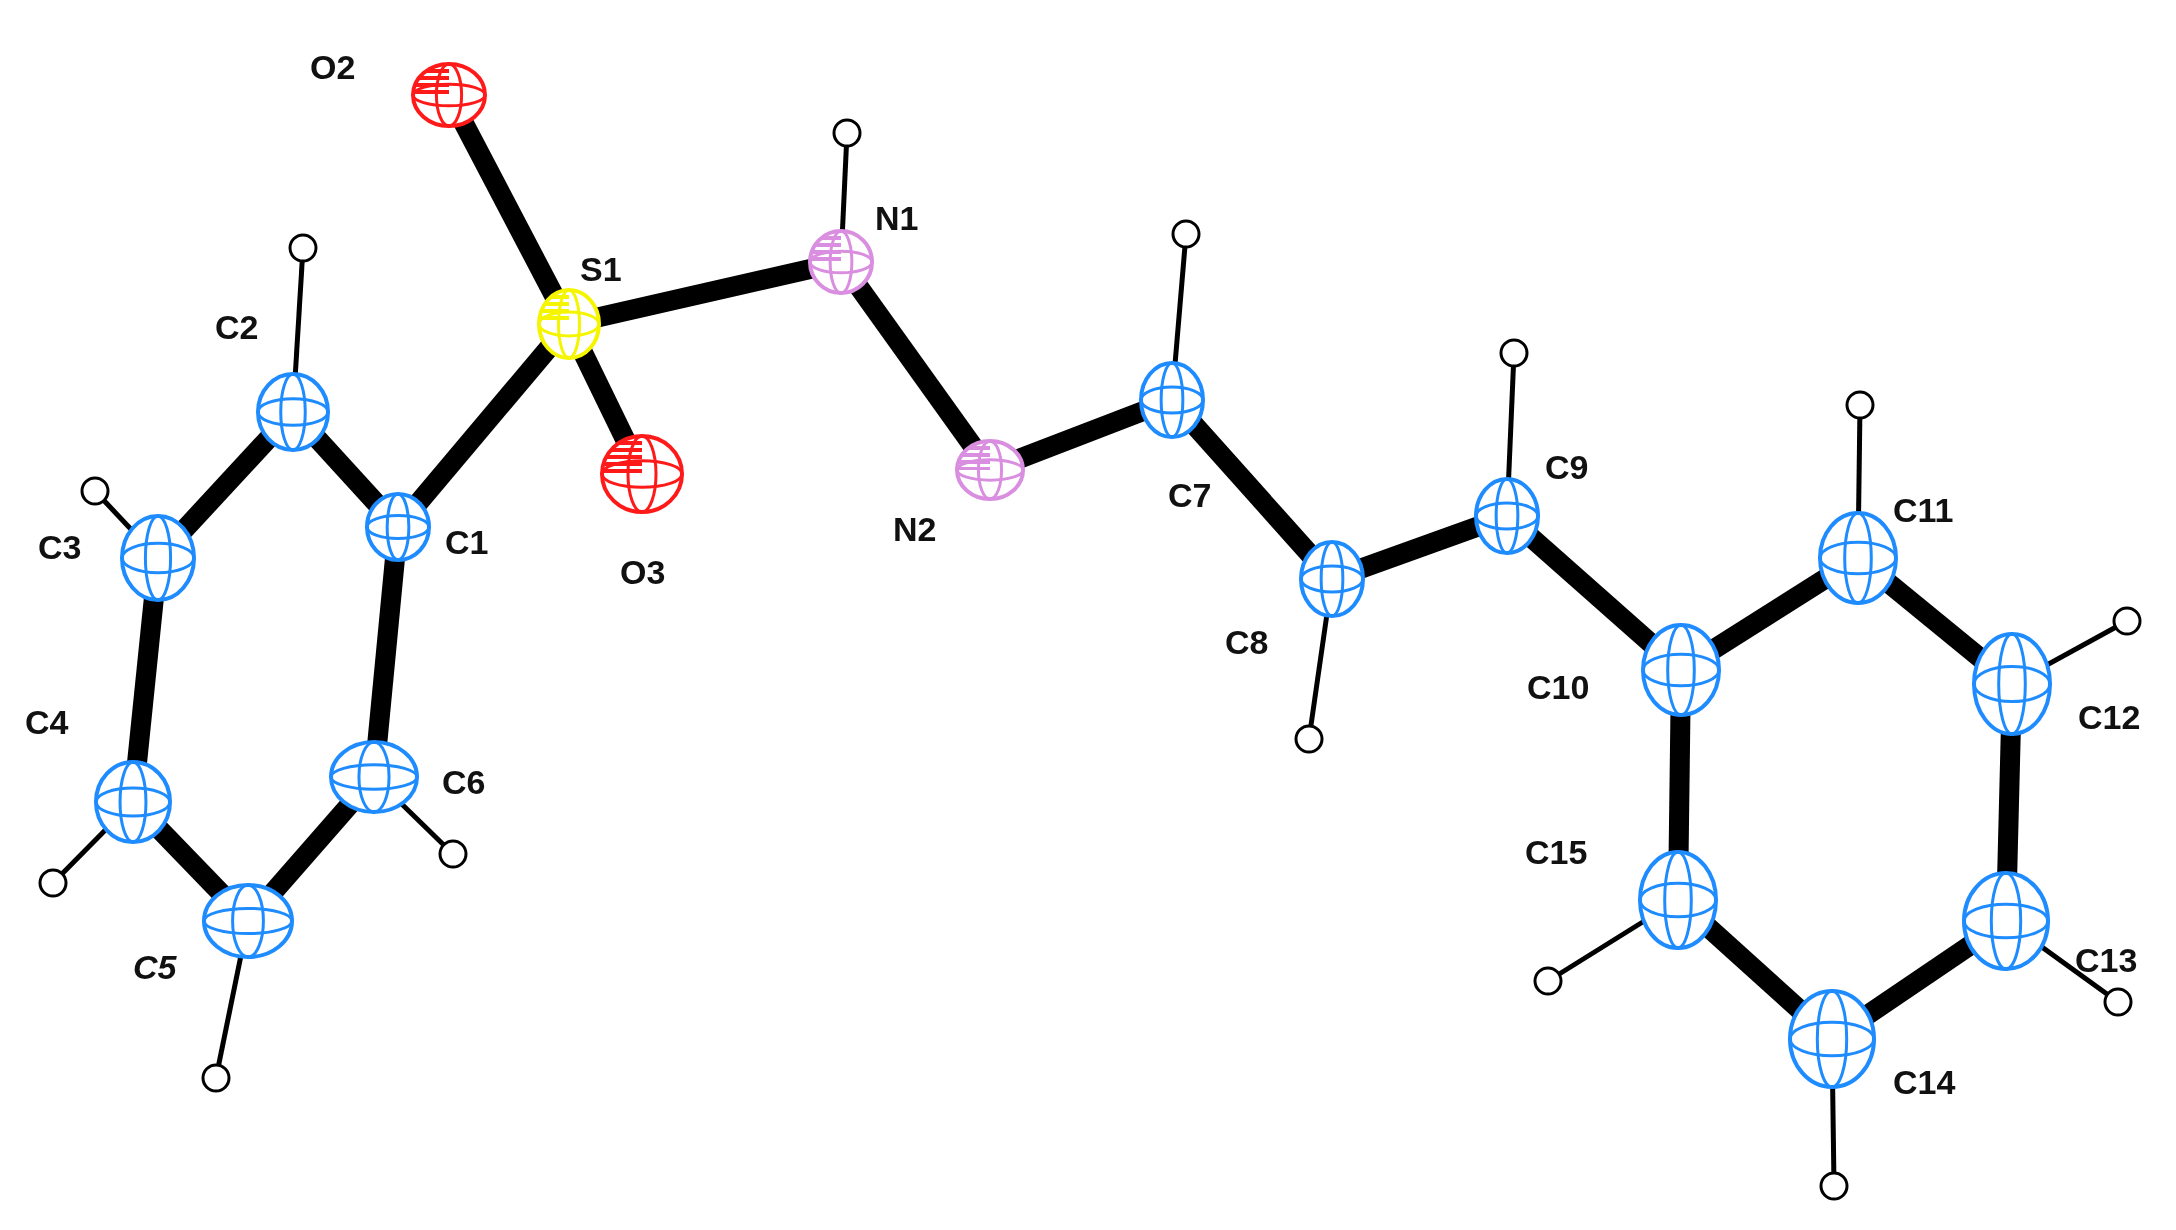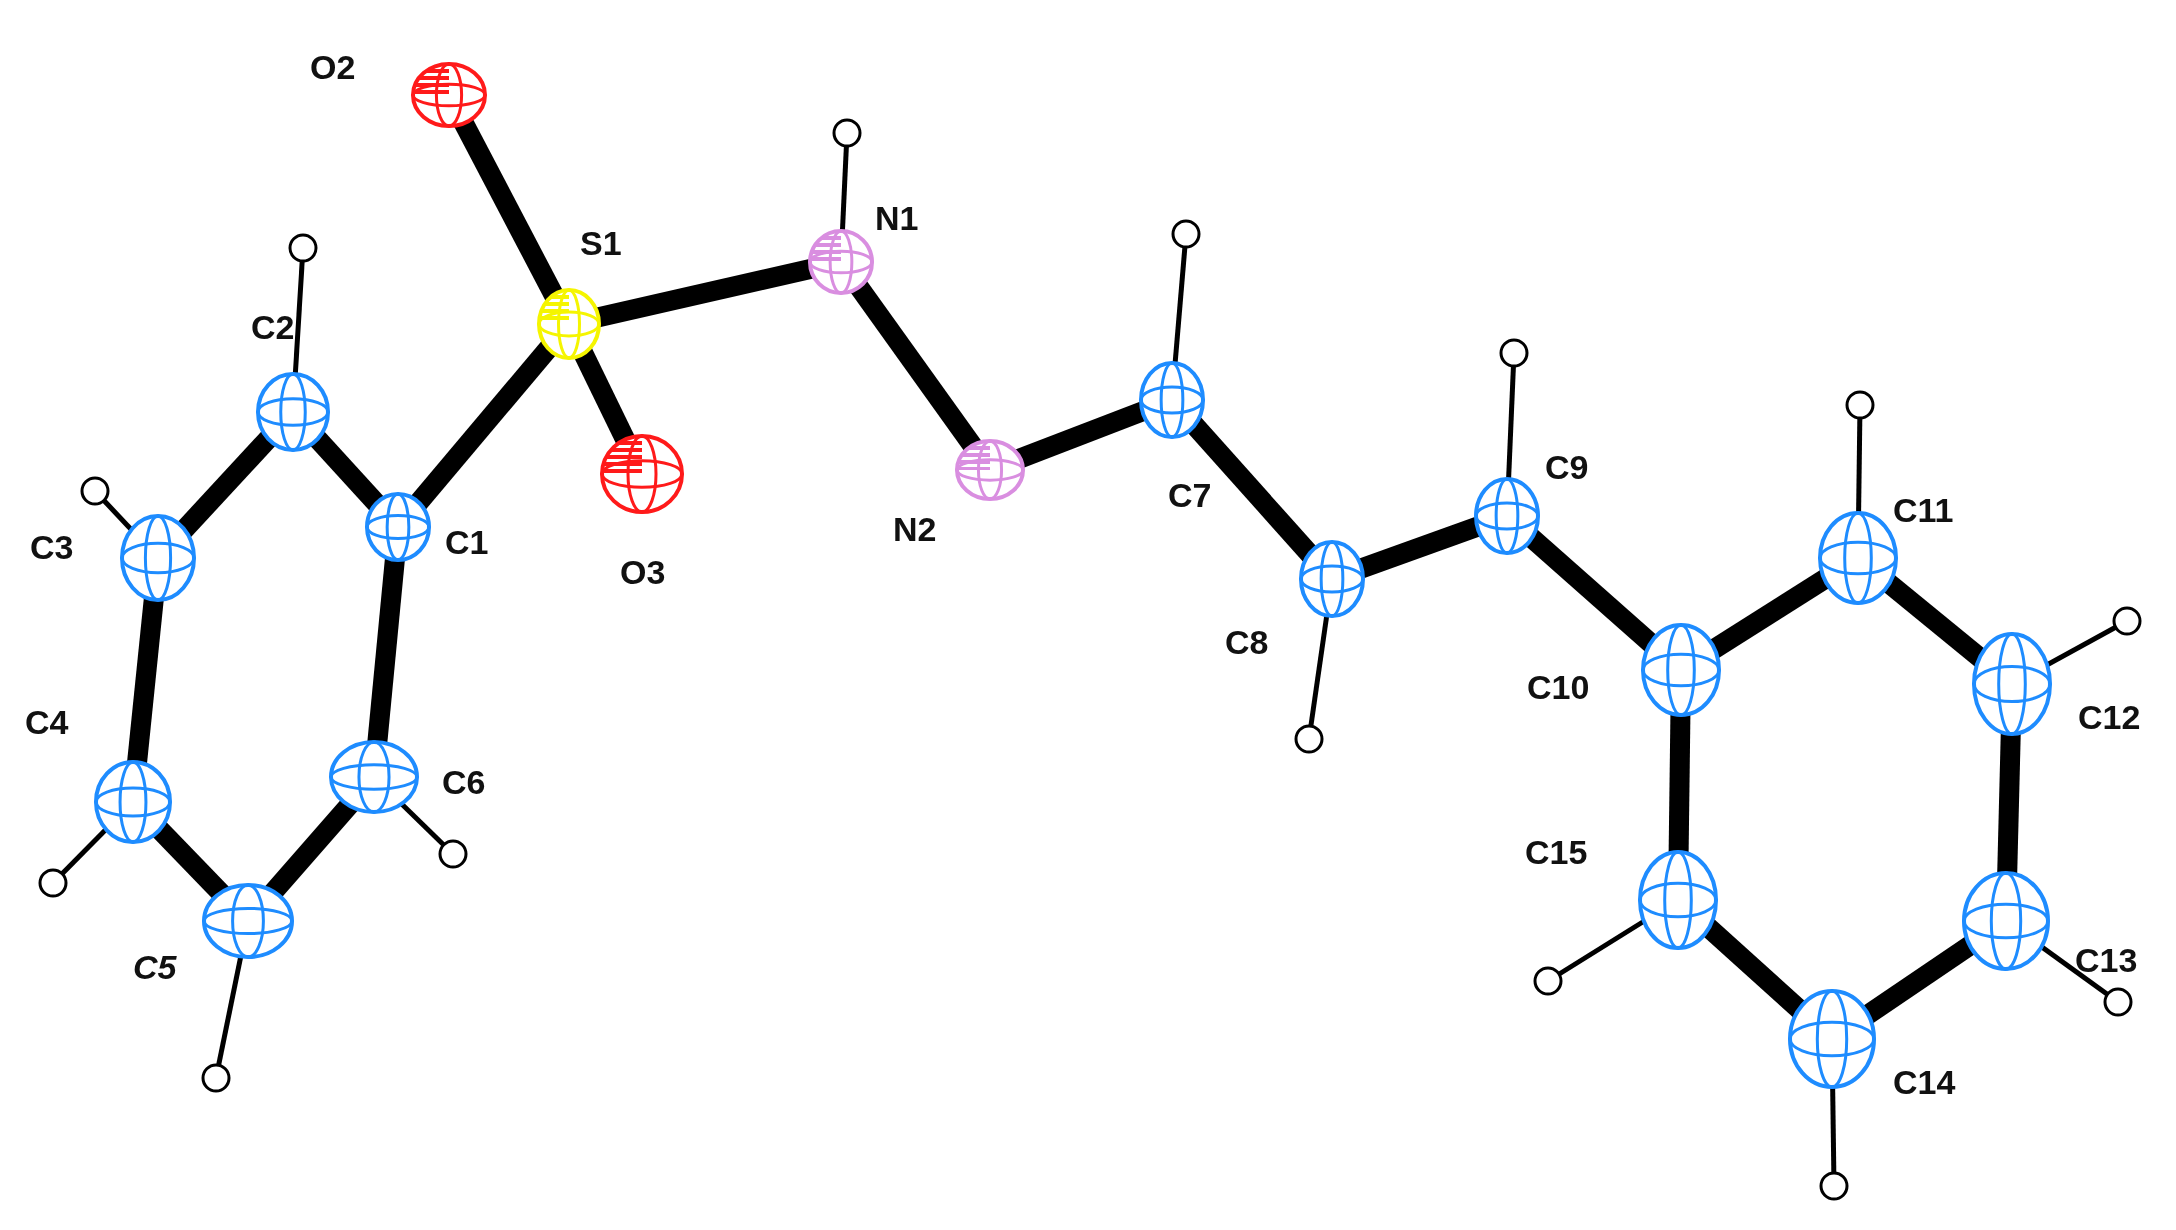--- a/index.html
+++ b/index.html
@@ -214,27 +214,27 @@
         </g>
         <g>
           <ellipse cx="1678" cy="900" rx="38" ry="48" fill="#fff" stroke="#1e8cff" stroke-width="4"></ellipse>
           <ellipse cx="1678" cy="900" rx="38" ry="16.799999999999997" fill="none" stroke="#1e8cff" stroke-width="3"></ellipse>
           <ellipse cx="1678" cy="900" rx="13.299999999999999" ry="48" fill="none" stroke="#1e8cff" stroke-width="3"></ellipse>
         </g>
       </g>
     </svg>
   <div id="labels">
       <div class="lbl" style="left: 310px; top: 50px;">O2</div>
-      <div class="lbl" style="left: 580px; top: 226px;">S1</div>
+      <div class="lbl" style="left: 580px; top: 252px;">S1</div>
       <div class="lbl" style="left: 620px; top: 555px;">O3</div>
       <div class="lbl" style="left: 875px; top: 201px;">N1</div>
       <div class="lbl" style="left: 893px; top: 512px;">N2</div>
       <div class="lbl" style="left: 445px; top: 525px;">C1</div>
-      <div class="lbl" style="left: 215px; top: 310px; margin-left: 36px;">C2</div>
-      <div class="lbl" style="left: 30px; top: 530px;">C3</div>
+      <div class="lbl" style="left: 215px; top: 310px;">C2</div>
+      <div class="lbl" style="left: 38px; top: 530px;">C3</div>
       <div class="lbl" style="left: 25px; top: 705px;">C4</div>
       <div class="lbl" style="left: 133px; top: 950px; font-style: italic;">C5</div>
       <div class="lbl" style="left: 442px; top: 765px;">C6</div>
       <div class="lbl" style="left: 1168px; top: 478px;">C7</div>
       <div class="lbl" style="left: 1225px; top: 625px;">C8</div>
       <div class="lbl" style="left: 1545px; top: 450px;">C9</div>
       <div class="lbl" style="left: 1527px; top: 670px; text-align: center;">C10</div>
       <div class="lbl" style="left: 1893px; top: 493px;">C11</div>
       <div class="lbl" style="left: 2078px; top: 700px;">C12</div>
       <div class="lbl" style="left: 2075px; top: 943px;">C13</div>

